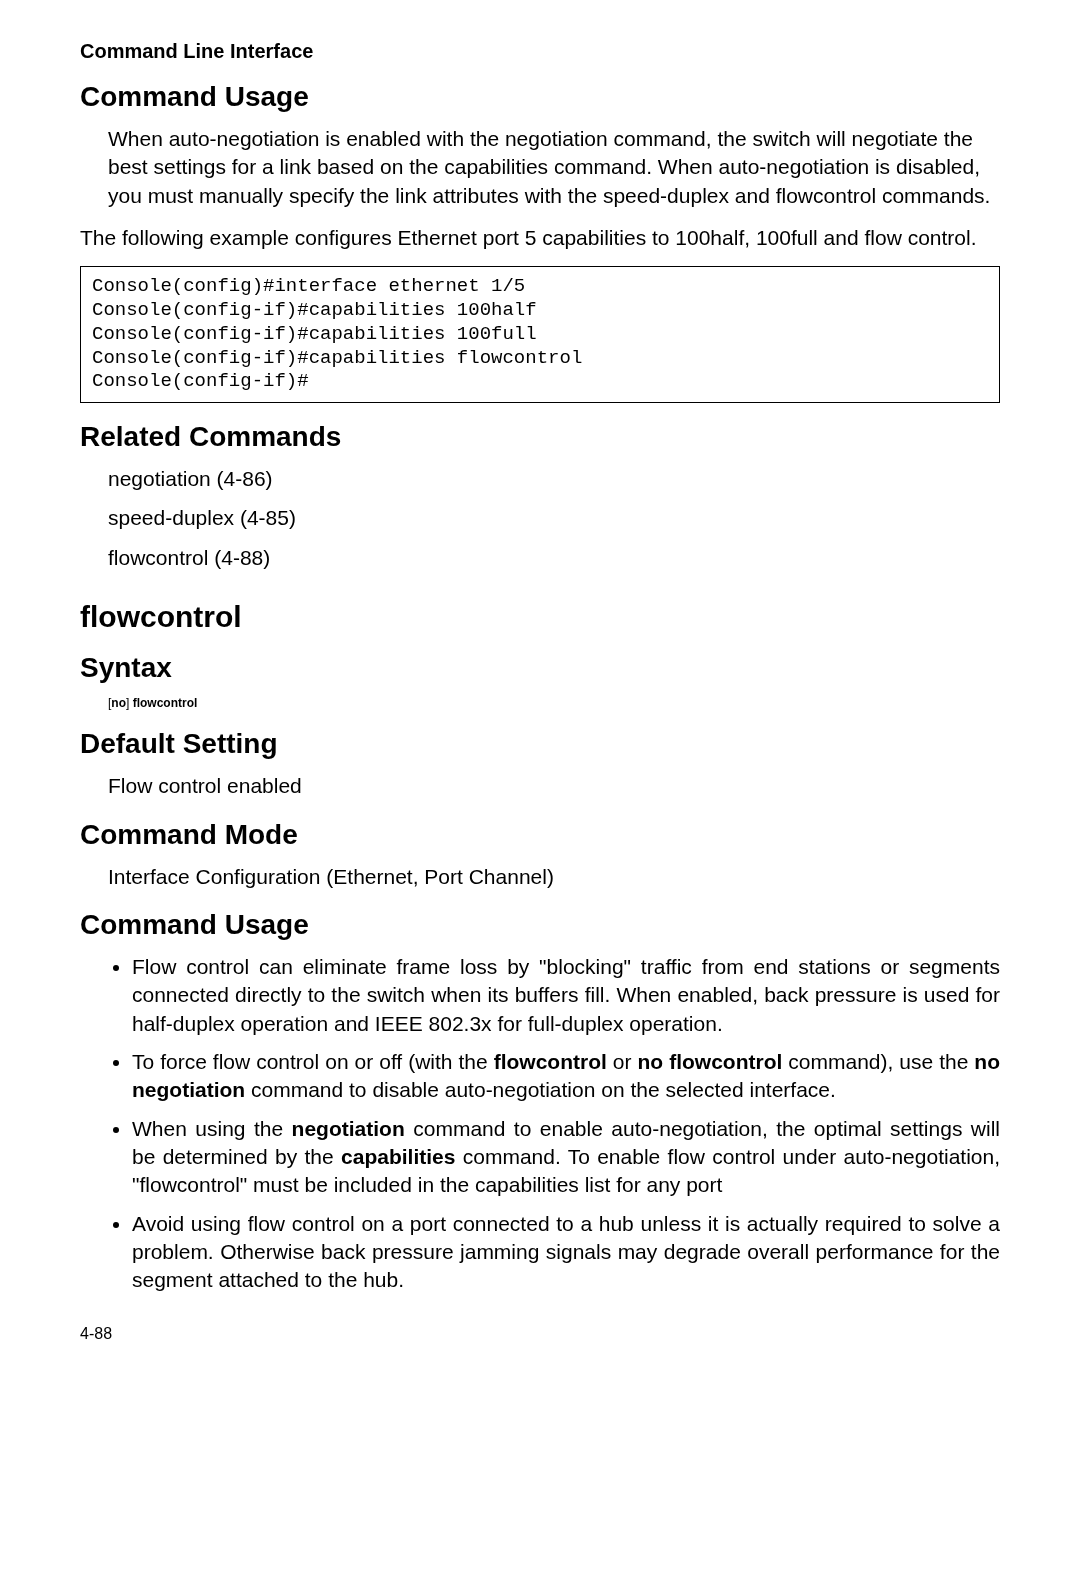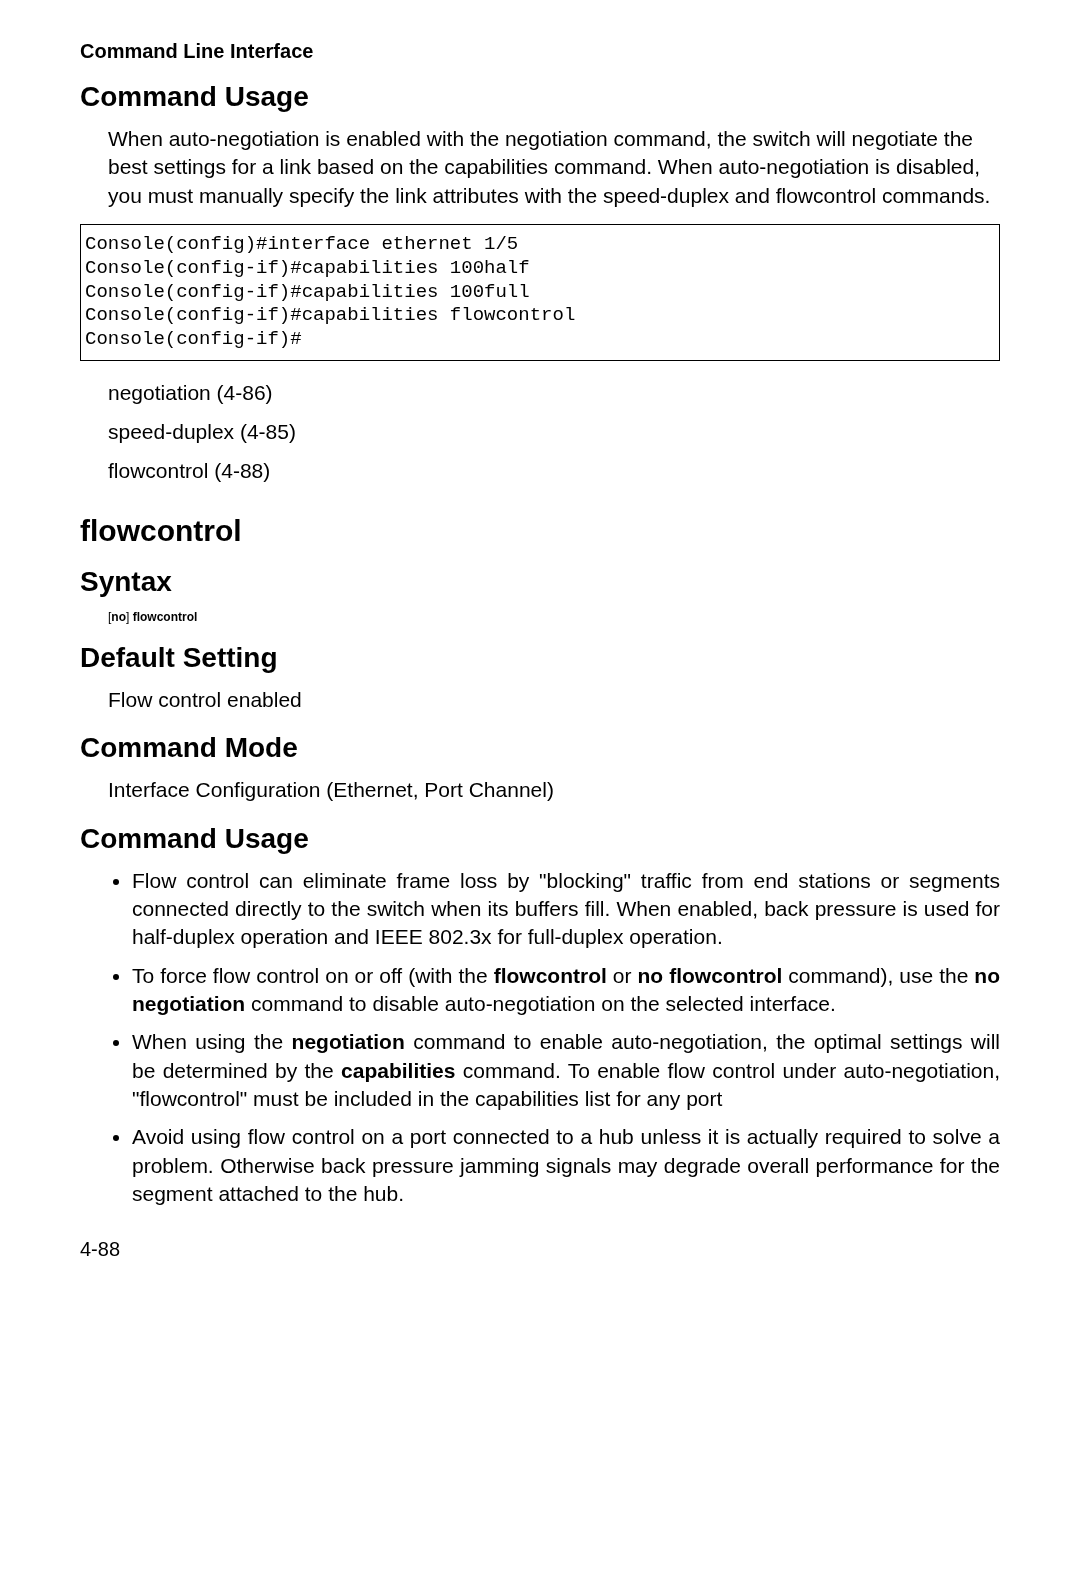--- a/index.html
+++ b/index.html
@@ -28,21 +28,21 @@
     margin-left: 28px;
   }
   .body-text {
     font-size: 21px;
     line-height: 1.35;
     margin-bottom: 14px;
     margin-top: 11px;
   }
   .code-box {
     border: 1px solid #000;
-    padding: 8px 4px;
+    padding: 8px 11px;
     font-family: "Courier New", monospace;
     font-size: 19px;
     white-space: pre;
     line-height: 1.25;
     margin-top: 8px;
     margin-bottom: 18px;
   }
   .cmd-title {
     font-size: 30px;
     font-weight: bold;
@@ -53,45 +53,47 @@
     margin: 0 0 0 52px;
     padding: 0;
     font-size: 21px;
     line-height: 1.35;
   }
   ul.bullets li {
     margin-bottom: 10px;
     text-align: justify;
   }
   .page-num {
-    font-size: 20px;
+    font-size: 16px;
     margin-top: 30px;
   }
   .syntax-line {
     font-size: 12px;
   }
   .b { font-weight: bold; }
 </style>
 </head>
 <body>
 
 <div class="page">
 
   <div class="header">Command Line Interface</div>
 
   <div class="section-label">Command Usage</div>
   <div class="body-text indent">When auto-negotiation is enabled with the negotiation command, the switch will negotiate the best settings for a link based on the capabilities command. When auto-negotiation is disabled, you must manually specify the link attributes with the speed-duplex and flowcontrol commands.</div>
 
+  <div class="body-text">The following example configures Ethernet port 5 capabilities to 100half, 100full and flow control.</div>
 
   <div class="code-box">Console(config)#interface ethernet 1/5
 Console(config-if)#capabilities 100half
 Console(config-if)#capabilities 100full
 Console(config-if)#capabilities flowcontrol
 Console(config-if)#</div>
 
+  <div class="section-label">Related Commands</div>
   <div class="body-text indent" style="margin-bottom:2px">negotiation (4-86)</div>
   <div class="body-text indent" style="margin-bottom:2px">speed-duplex (4-85)</div>
   <div class="body-text indent">flowcontrol (4-88)</div>
 
   <div class="cmd-title">flowcontrol</div>
 
   <div class="section-label">Syntax</div>
   <div class="indent syntax-line">
     <span>[</span><span class="b">no</span><span>] </span><span class="b">flowcontrol</span>
   </div>

